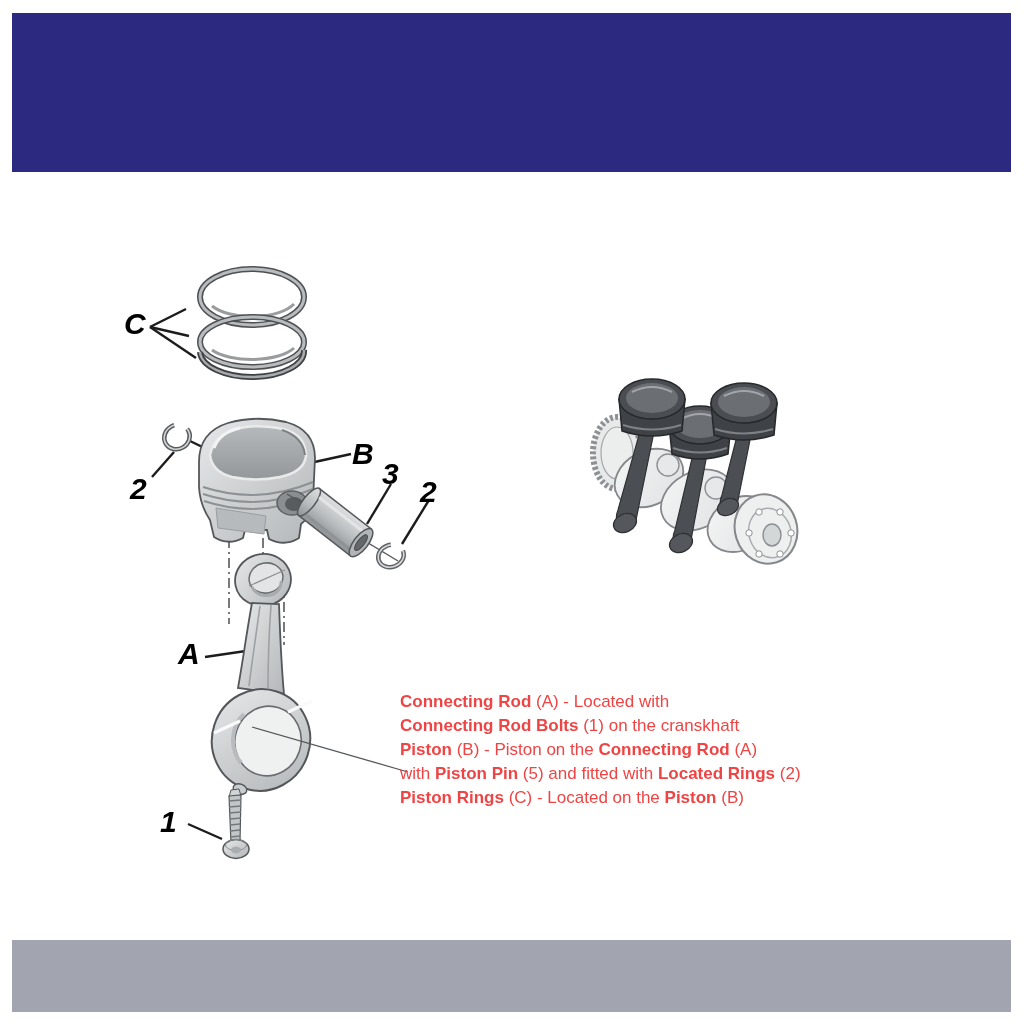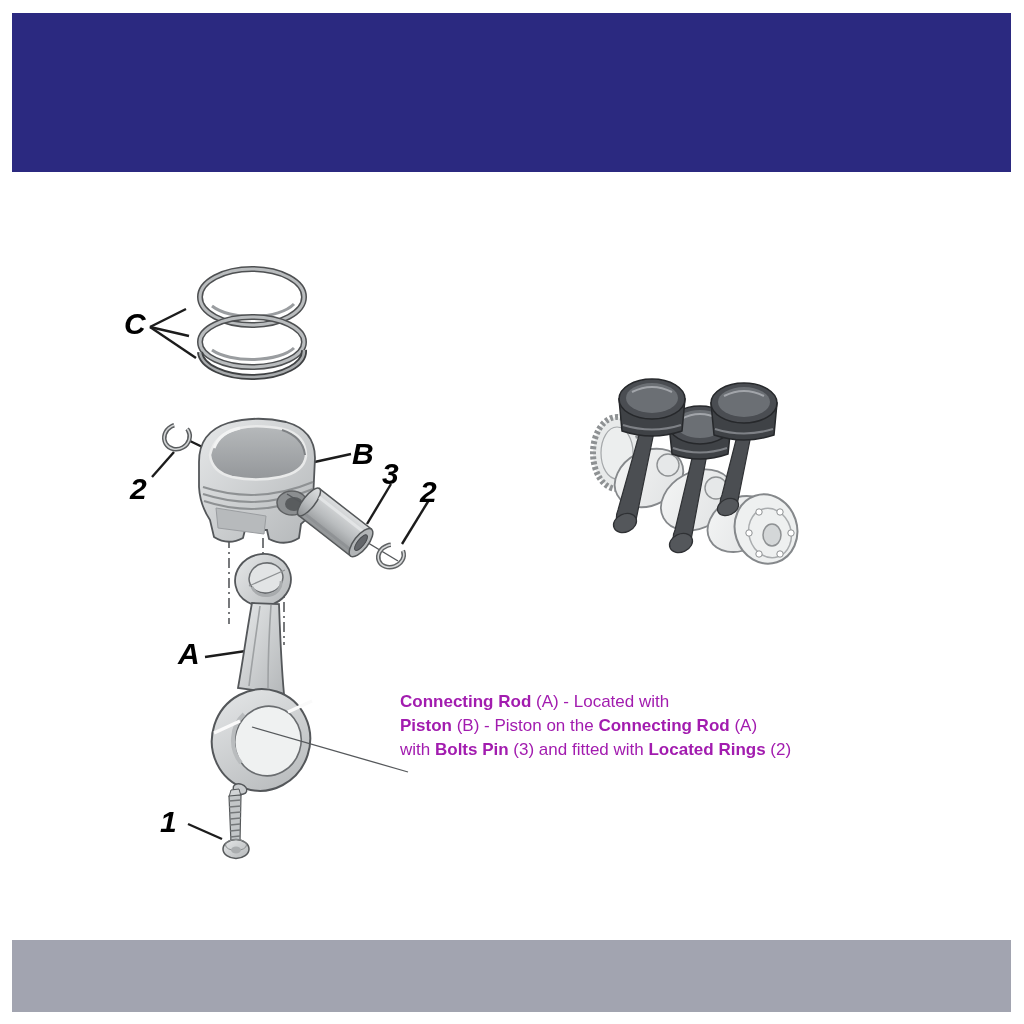--- a/index.html
+++ b/index.html
@@ -4,21 +4,21 @@
 <style>
   html,body{margin:0;padding:0;background:#ffffff;}
   .page{position:relative;width:1024px;height:1024px;background:#ffffff;overflow:hidden;
         font-family:"Liberation Sans",sans-serif;}
   .banner{position:absolute;left:12px;width:999px;}
   .banner-top{top:13px;height:159px;}
   .banner-bottom{top:940px;height:72px;}
   .diagram-svg{position:absolute;left:0;top:0;width:1024px;height:1024px;}
   .callout{position:absolute;font-weight:bold;font-style:italic;font-size:30px;line-height:30px;
            color:#000;letter-spacing:0;}
-  .description{position:absolute;left:400px;top:690px;font-size:17px;line-height:24px;color:#a21caf;
+  .description{position:absolute;left:400px;top:690px;font-size:17px;line-height:24px;color:#ef4444;
                white-space:nowrap;}
   .desc-line b{font-weight:bold;}
 </style>
 </head>
 <body>
 
 <div class="page">
 
   <div class="banner banner-top" style="background: rgb(43, 41, 128);"></div>
   <div class="banner banner-bottom" style="background: rgb(162, 164, 176);"></div>
@@ -200,17 +200,19 @@
   <div class="callout" style="left:124px;top:309px;">C</div>
   <div class="callout" style="left:130px;top:474px;">2</div>
   <div class="callout" style="left:352px;top:439px;">B</div>
   <div class="callout" style="left:382px;top:459px;">3</div>
   <div class="callout" style="left:420px;top:477px;">2</div>
   <div class="callout" style="left:178px;top:639px;">A</div>
   <div class="callout" style="left:160px;top:807px;">1</div>
 
   <div class="description">
       <div class="desc-line"><b>Connecting Rod</b><span> (A) - Located with</span></div>
+      <div class="desc-line"><b>Connecting Rod Bolts</b><span> (1) on the cranskhaft</span></div>
       <div class="desc-line"><b>Piston</b><span> (B) - Piston on the </span><b>Connecting Rod</b><span> (A)</span></div>
-      <div class="desc-line"><span>with </span><b>Bolts Pin</b><span> (3) and fitted with </span><b>Located Rings</b><span> (2)</span></div>
+      <div class="desc-line"><span>with </span><b>Piston Pin</b><span> (5) and fitted with </span><b>Located Rings</b><span> (2)</span></div>
+      <div class="desc-line"><b>Piston Rings</b><span> (C) - Located on the </span><b>Piston</b><span> (B)</span></div>
     </div>
 
 </div>
 
 </body></html>

